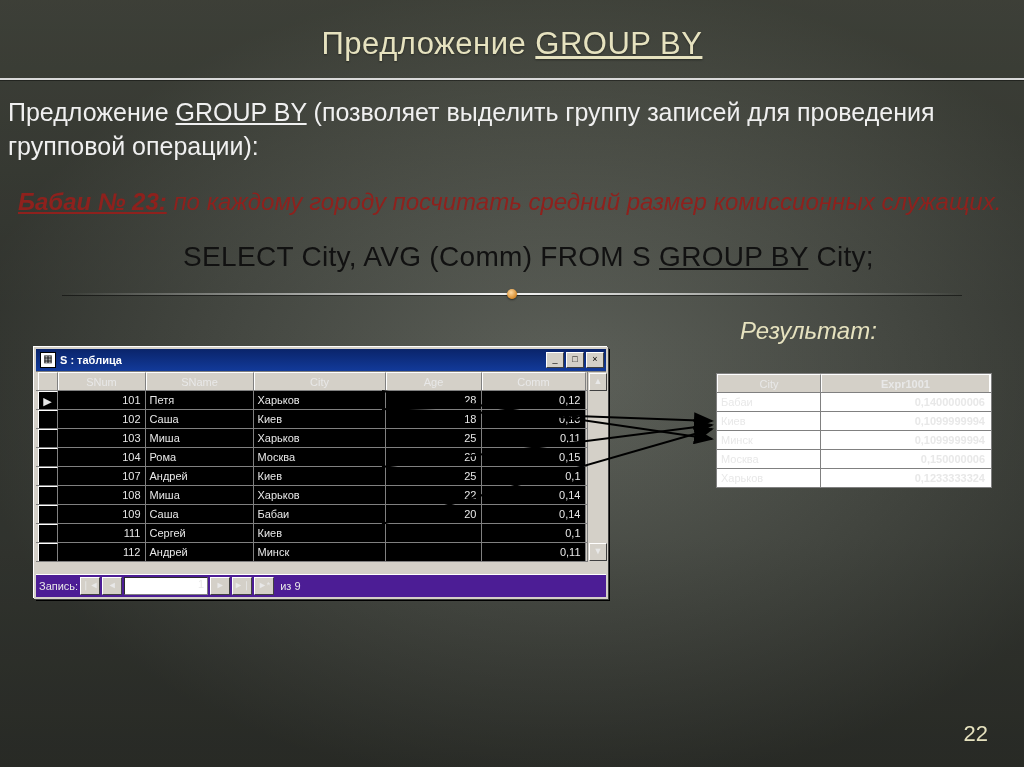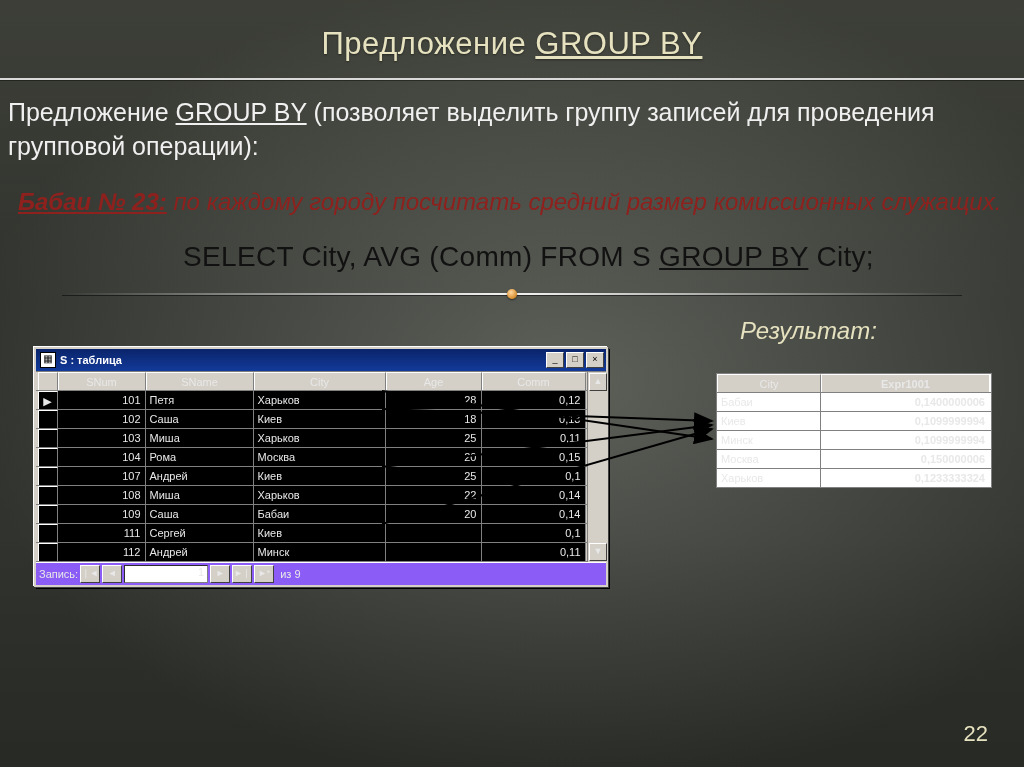--- a/index.html
+++ b/index.html
@@ -180,25 +180,26 @@
   .sbtn {
     width: 16px; height: 16px;
     margin:1px;
     background:#d4d0c8;
     border:1px solid #fff;
     border-right-color:#404040; border-bottom-color:#404040;
     font-size:9px; line-height:14px; text-align:center;
   }
   .navbar {
     display:flex; align-items:center;
-    background:#8b5cf6;
+    background:#4c1d95;
     border-top:1px solid #fff;
     padding:2px 3px;
     font-size:11px;
     gap:2px;
+    margin-top:12px;
   }
   .nav-inp {
     width: 76px; height:16px;
     background:#fff; border:1px inset #808080;
     text-align:right; padding:0 3px;
     font-size:11px;
   }
   .navbtn {
     width:18px; height:16px;
     background:#d4d0c8;

